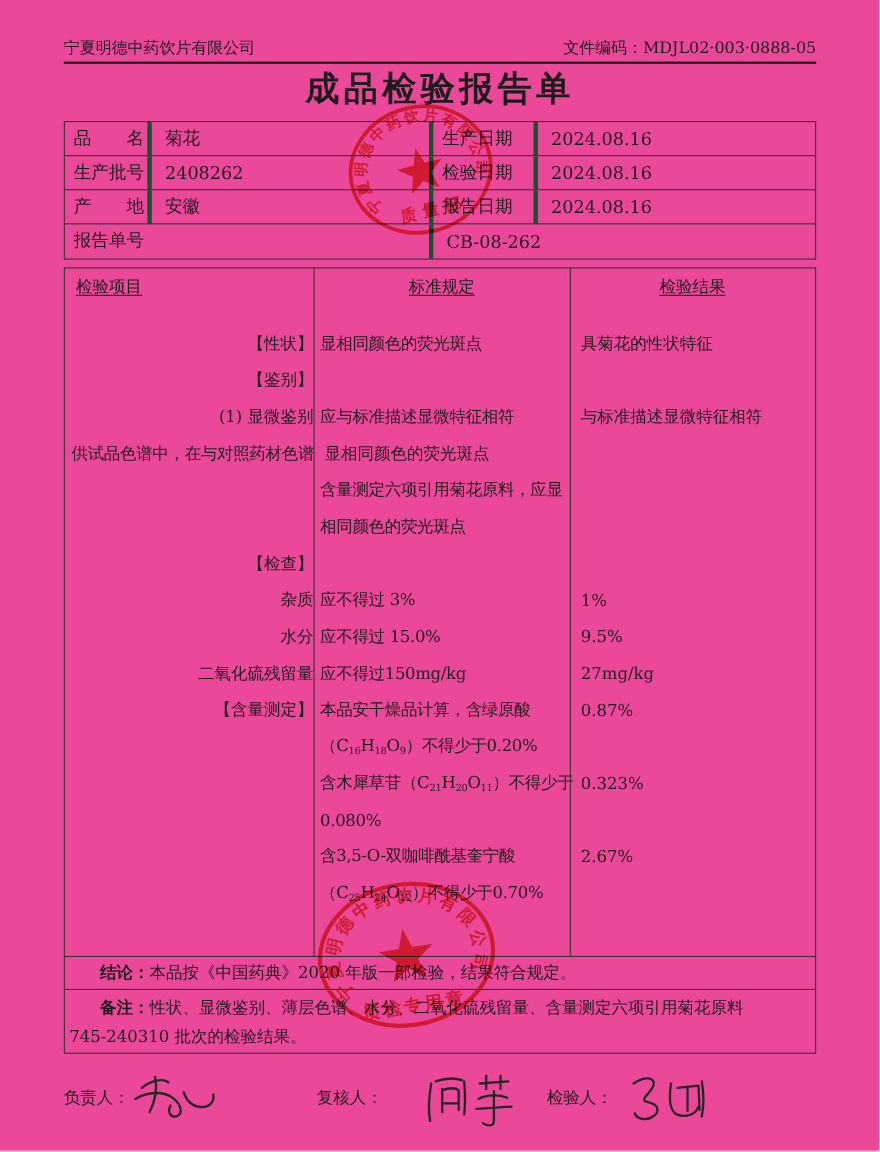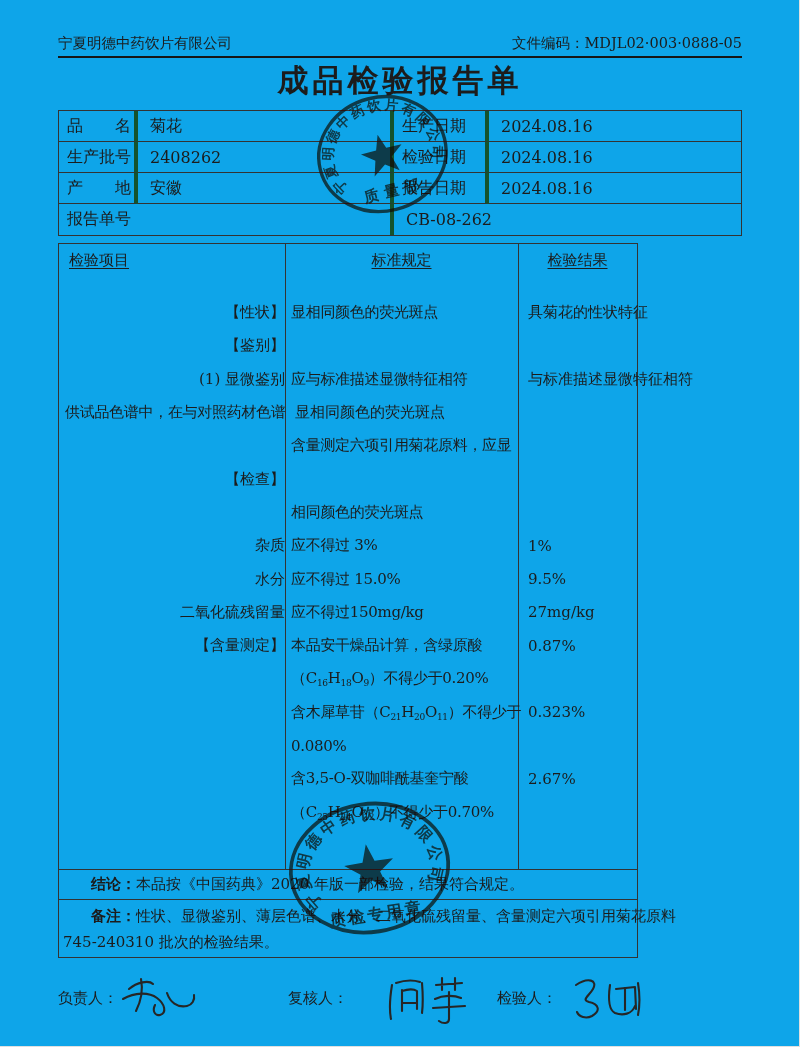--- a/index.html
+++ b/index.html
@@ -1,17 +1,17 @@
 <!DOCTYPE html>
 <html><head>
 <meta charset="utf-8">
 <style>
   * { margin:0; padding:0; box-sizing:border-box; }
   body { background:#ffffff; font-family:"DejaVu Serif","Liberation Serif",serif; color:#1c1c1c; }
-  .page { position:relative; width:800px; height:1047px; background:#0ea5e9; overflow:hidden;
+  .page { position:relative; width:800px; height:1047px; background:#ec4899; overflow:hidden;
           border-right:1px solid #e0e0e0; border-bottom:1px solid #e0e0e0; }
 
   
   .doc-header { position:absolute; top:34px; left:58px; width:684px; display:flex;
                 justify-content:space-between; font-size:14.5px; }
   .rule { position:absolute; top:56px; left:58px; width:684px; height:2px; background:#161616; }
   .report-title { position:absolute; top:60px; left:0; width:800px; text-align:center;
                   font-size:31px; font-weight:bold; letter-spacing:4px; }
 
   
@@ -20,21 +20,21 @@
                 border:1px solid #333; font-size:16px; }
   .info-table .cell { height:31px; display:flex; align-items:center;
                       border-right:4px solid #14532d; border-bottom:1px solid #333;
                       padding-left:8px; white-space:nowrap; overflow:visible; }
   .info-table .cell.val { padding-left:12px; }
   .info-table .cell.last { border-right:none; }
   .info-table .cell.bottom { border-bottom:none; }
   .info-table .span2 { grid-column:span 2; }
 
   
-  .main-block { position:absolute; top:243px; left:58px; width:580px; height:715px;
+  .main-block { position:absolute; top:243px; left:58px; width:684px; height:715px;
                 border:1px solid #333; font-size:15px; }
   .vdiv { position:absolute; top:0; width:1px; height:625px; background:#333; }
   .vdiv.v1 { left:226px; } .vdiv.v2 { left:459px; }
   .spec-header { position:absolute; top:0; left:0; width:100%; height:52px; display:grid;
                  grid-template-columns:226px 233px 1fr; align-items:start; padding-top:7px; }
   .spec-header .h { white-space:nowrap; }
   .spec-header .h u { text-decoration:underline; text-underline-offset:3px; }
   .spec-header .h1 { padding-left:10px; }
   .spec-header .h2, .spec-header .h3 { text-align:center; }
   .spec-lines { position:absolute; top:52px; left:0; width:100%; }
@@ -129,27 +129,27 @@
         <div class="spec-line">
           <div class="sc c2">供试品色谱中，在与对照药材色谱</div>
           <div class="sc c3">显相同颜色的荧光斑点</div>
         </div>
         <div class="spec-line">
           <div class="sc c1"></div>
           <div class="sc c2">含量测定六项引用菊花原料，应显</div>
           <div class="sc c3"></div>
         </div>
         <div class="spec-line">
+          <div class="sc c1"></div>
+          <div class="sc c2">相同颜色的荧光斑点</div>
+          <div class="sc c3"></div>
+        </div>
+        <div class="spec-line">
           <div class="sc c1">【检查】</div>
           <div class="sc c2"></div>
-          <div class="sc c3"></div>
-        </div>
-        <div class="spec-line">
-          <div class="sc c1"></div>
-          <div class="sc c2">相同颜色的荧光斑点</div>
           <div class="sc c3"></div>
         </div>
         <div class="spec-line">
           <div class="sc c1">杂质</div>
           <div class="sc c2">应不得过 3%</div>
           <div class="sc c3">1%</div>
         </div>
         <div class="spec-line">
           <div class="sc c1">水分</div>
           <div class="sc c2">应不得过 15.0%</div>

